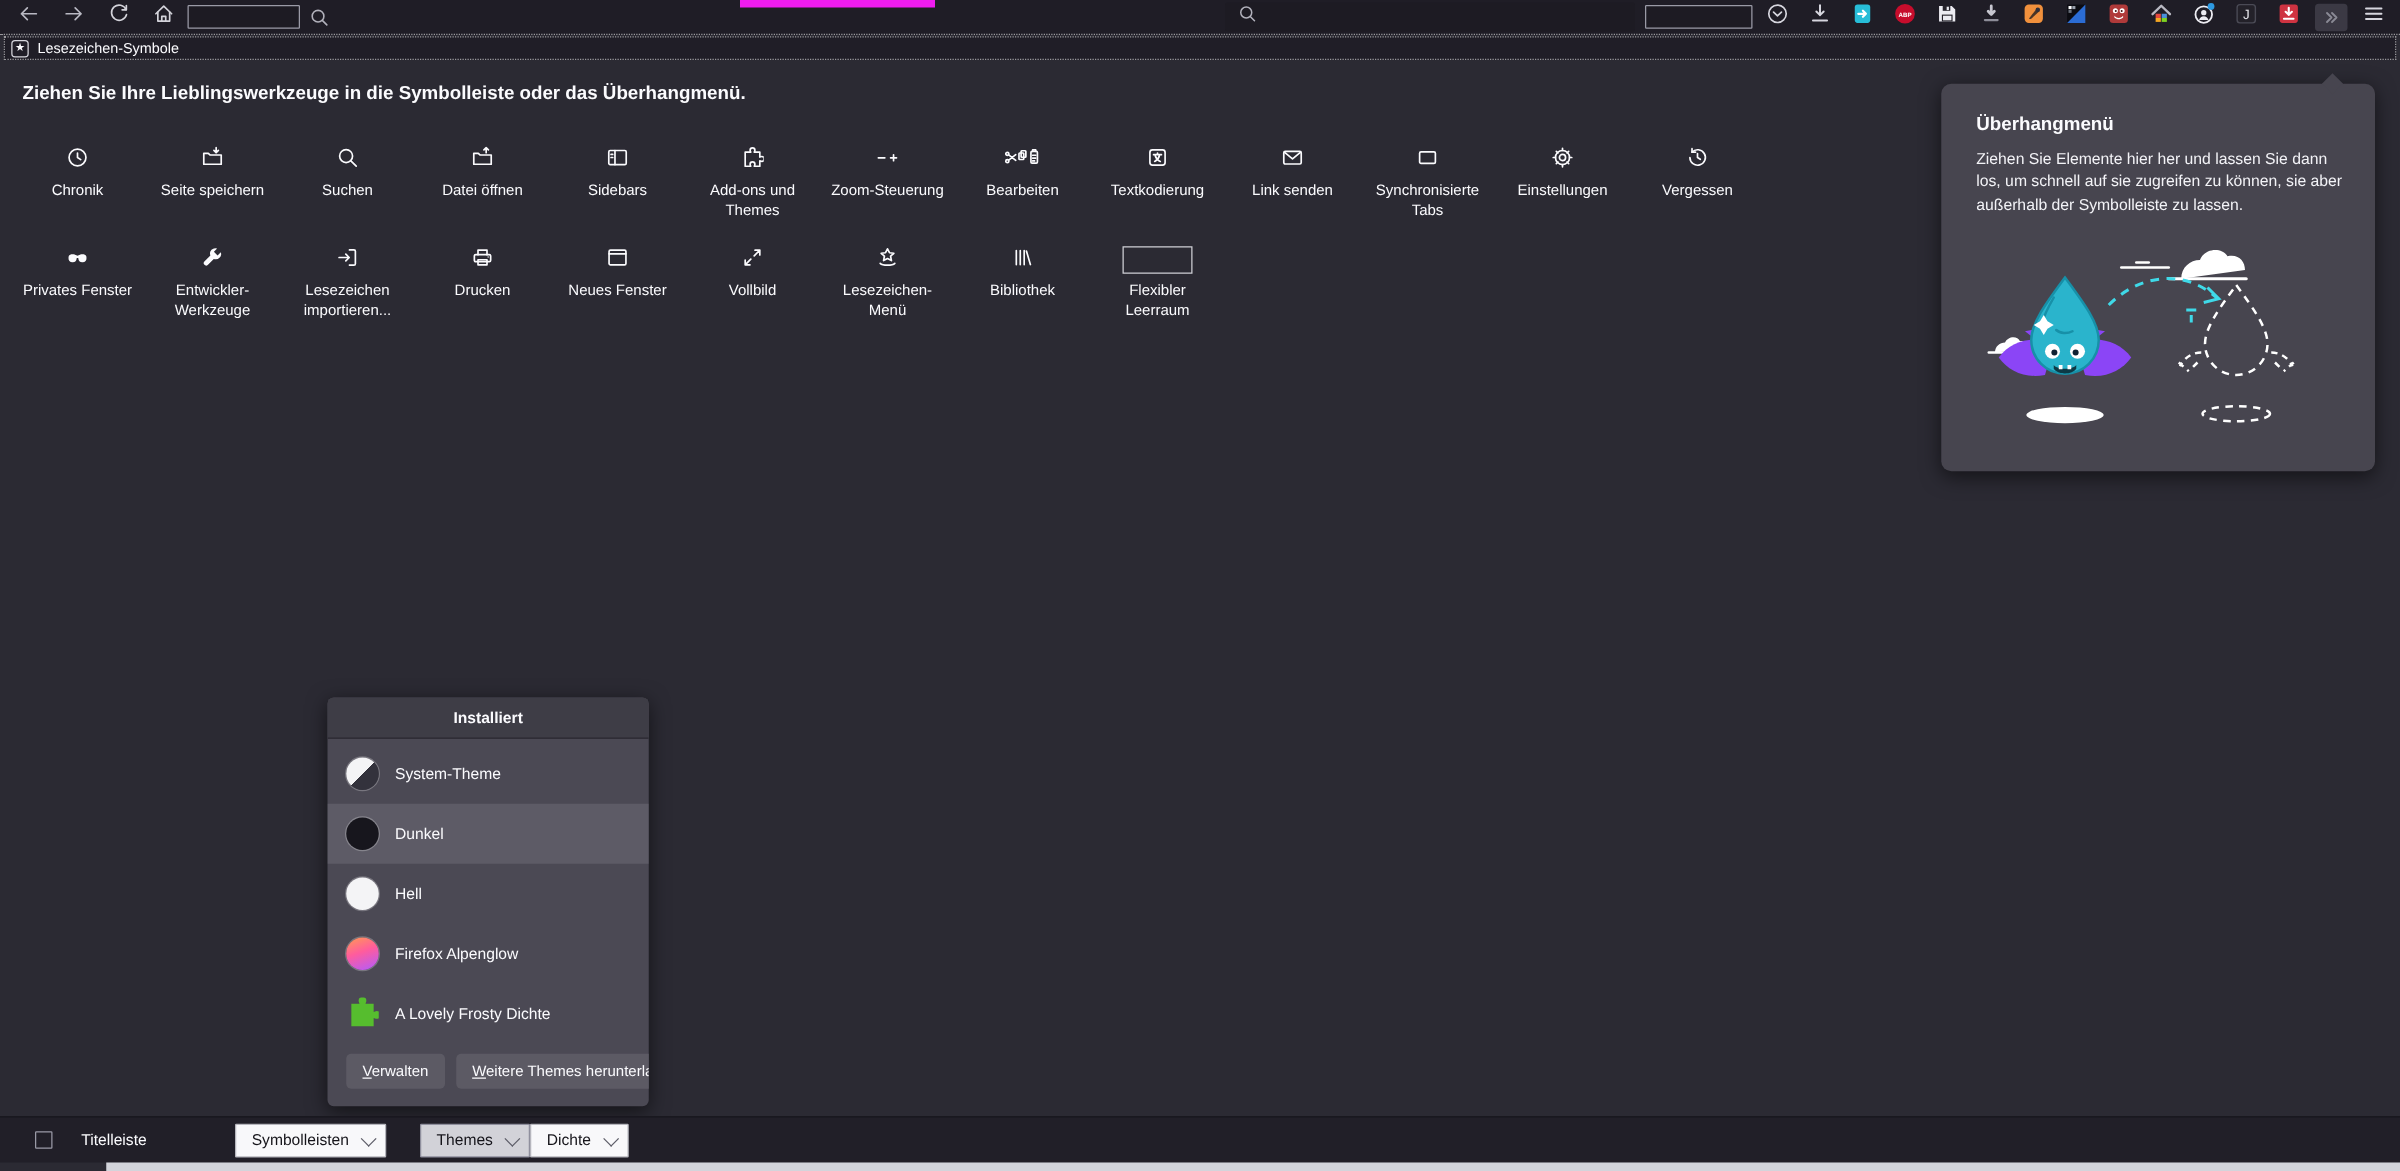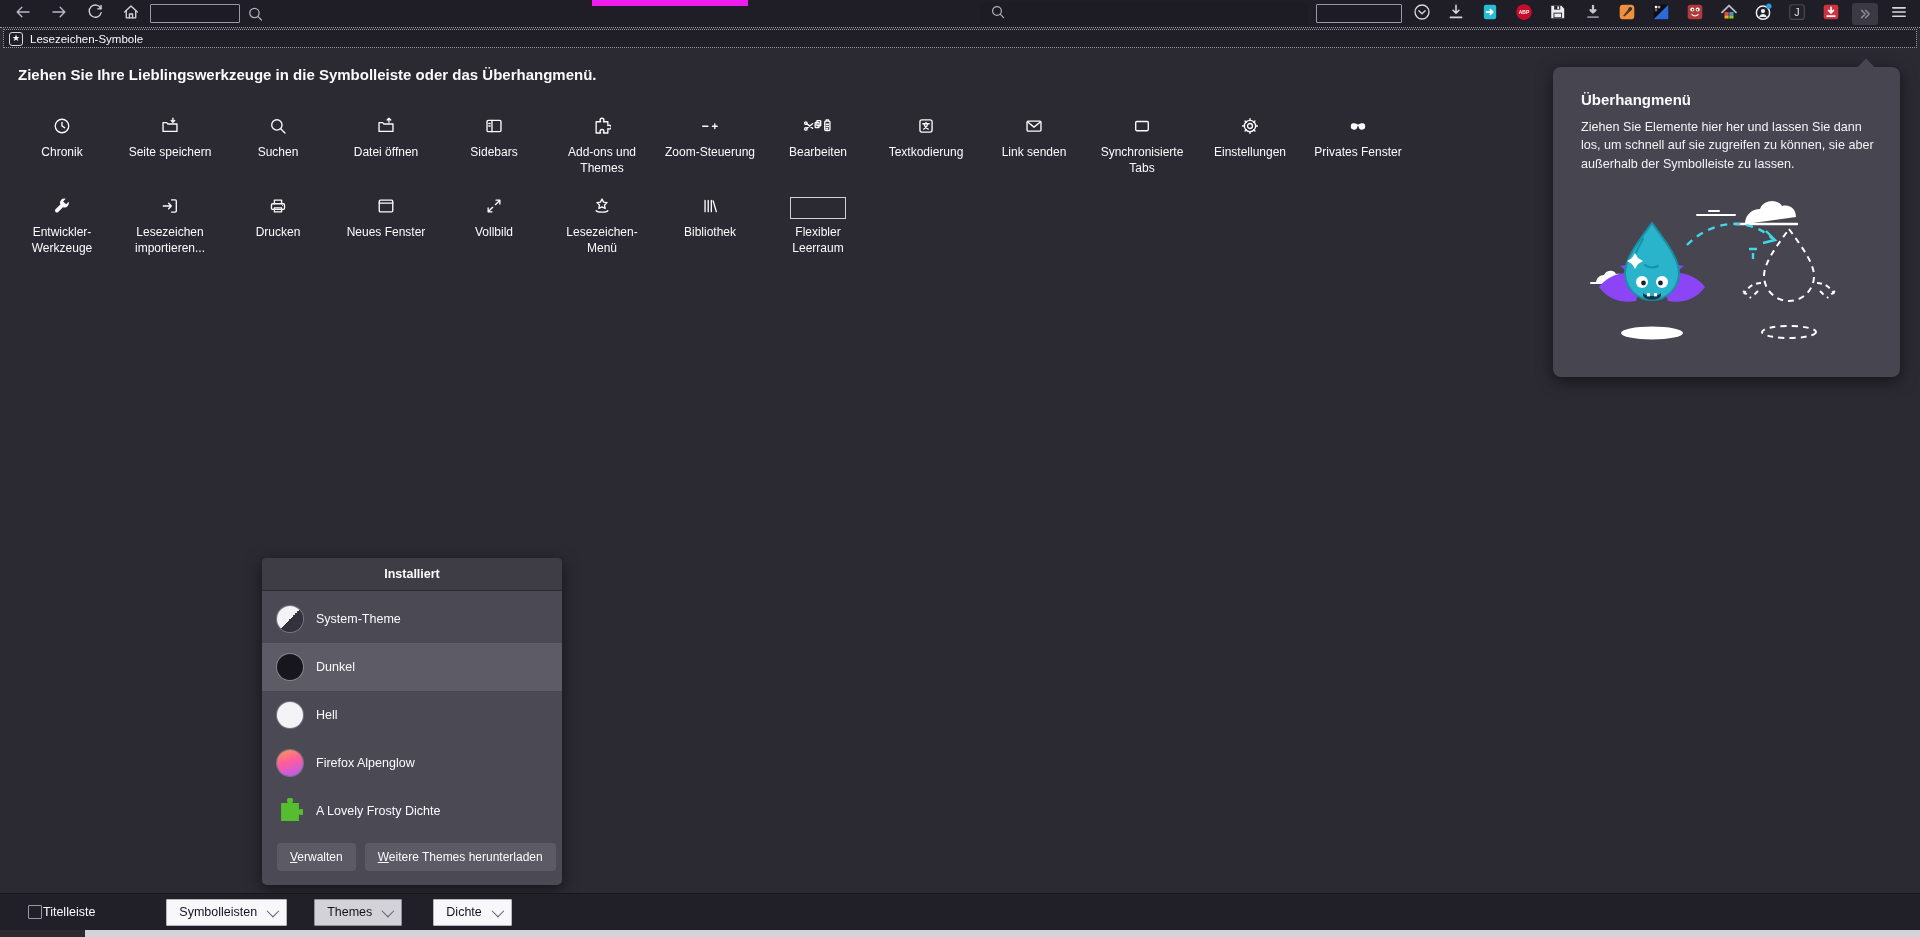--- a/index.html
+++ b/index.html
@@ -34,47 +34,47 @@
   .flex-space-box { width:56px; height:22px; border:1px solid #cfcfd6; margin-top:3px; }
 
   
   .overflow-panel { position:absolute; left:1553px; top:67px; width:347px; height:310px; background:#47454f; border-radius:8px; box-shadow:0 4px 16px rgba(0,0,0,.55); padding:24px 26px 0 28px; }
   .overflow-panel .notch { position:absolute; top:-6px; right:28px; width:12px; height:12px; background:#47454f; transform:rotate(45deg); }
   .overflow-title { font-size:15px; font-weight:bold; margin-bottom:10px; }
   .overflow-desc { font-size:12.6px; line-height:1.45; color:#f3f3f7; width:296px; }
   .overflow-art { position:absolute; left:24px; bottom:18px; }
 
   
-  .theme-panel { position:absolute; left:262px; top:558px; width:300px; height:327px; background:#4b4954; border-radius:5px; box-shadow:0 4px 16px rgba(0,0,0,.55); overflow:hidden; display:flex; flex-direction:column; }
+  .theme-panel { position:absolute; left:262px; top:558px; width:257px; height:327px; background:#4b4954; border-radius:5px; box-shadow:0 4px 16px rgba(0,0,0,.55); overflow:hidden; display:flex; flex-direction:column; }
   .theme-header { height:33px; background:#3e3d46; border-bottom:1px solid #2a2930; display:flex; align-items:center; justify-content:center; font-size:12.5px; font-weight:bold; flex:0 0 auto; }
   .theme-list { flex:1; padding-top:4px; }
   .theme-row { height:48px; display:flex; align-items:center; gap:13px; padding-left:15px; }
   .theme-row.selected { background:#5d5b66; }
   .swatch { width:26px; height:26px; border-radius:50%; box-shadow:0 0 0 1px rgba(255,255,255,.25); flex:0 0 auto; }
   .swatch.half { background:linear-gradient(135deg,#f4f4f6 50%,#33323c 50%); }
   .swatch.light { background:#f4f4f6; }
   .swatch.dark { background:#17161d; }
   .swatch.alpenglow { background:linear-gradient(160deg,#ff9a52 0%,#ff5c9d 45%,#b05bff 100%); }
   .swatch.puzzle { box-shadow:none; border-radius:0; display:flex; align-items:center; justify-content:center; }
   .theme-name { font-size:12.5px; color:#fbfbfe; }
   .theme-actions { display:flex; gap:9px; padding:0 0 14px 15px; flex:0 0 auto; }
   .panel-btn { background:#5c5a64; border:none; color:#fbfbfe; font-size:12px; font-family:"Liberation Sans",sans-serif; padding:7px 13px; border-radius:4px; white-space:nowrap; }
   .panel-btn u { text-decoration:underline; }
 
   
   .footer { position:absolute; left:0; top:893px; width:1920px; height:37px; background:#211f28; border-top:1px solid #17161d; display:flex; align-items:center; }
-  .chk-wrap { display:flex; align-items:flex-start; gap:1px; margin-left:28px; }
+  .chk-wrap { display:flex; align-items:flex-start; gap:23px; margin-left:28px; }
   .chk { width:14px; height:14px; border:1px solid #9a9aa6; background:transparent; border-radius:1px; }
   .chk-label { font-size:12.5px; color:#fbfbfe; }
   .foot-btn { height:27px; display:flex; align-items:center; gap:10px; padding:0 10px 0 12px; background:#f8f8fa; border:1px solid #b6b6bd; color:#15141a; font-size:12.5px; border-radius:1px; }
   .foot-btn.active { background:#d2d2d8; border-color:#8f8f9d; }
   .foot-btn .chev { width:9px; height:9px; border-right:1.6px solid #5b5b66; border-bottom:1.6px solid #5b5b66; transform:rotate(45deg) translateY(-2px); }
   .foot-btn.b1 { margin-left:71px;text-align:center; }
   .foot-btn.b2 { margin-left:27px; }
-  .foot-btn.b3 { margin-left:31px; }
+  .foot-btn.b3 { }
   .bottom-strip { position:absolute; left:85px; top:930px; width:1835px; height:7px; background:#d3d4db; }
 </style>
 </head>
 <body>
 
 <div class="screen">
 
   <div class="tab-indicator"></div>
 
   <header class="toolbar">
@@ -341,20 +341,30 @@
       </div>
       <div class="pal-item">
         <div class="pal-icon">
           <svg width="18" height="18" viewBox="0 0 16 16" fill="none" stroke="#fbfbfe" stroke-width="1.2" stroke-linecap="round" stroke-linejoin="round">
             <circle cx="8" cy="8" r="2.2"></circle>
             <circle cx="8" cy="8" r="5"></circle>
             <path d="M8 1.4V3M8 13v1.6M1.4 8H3M13 8h1.6M3.6 3.6l1.2 1.2M11.2 11.2l1.2 1.2M12.4 3.6l-1.2 1.2M4.8 11.2l-1.2 1.2"></path>
           </svg>
         </div>
         <div class="pal-label">Einstellungen</div>
+      </div>
+      <div class="pal-item">
+        <div class="pal-icon">
+          <svg width="18" height="18" viewBox="0 0 16 16" fill="none" stroke="#fbfbfe" stroke-width="1.2" stroke-linecap="round" stroke-linejoin="round">
+            <path d="M2.6 8a5.5 5.5 0 1 0 1.5-3.8"></path>
+            <path d="M4.1 1.7v2.5h2.5"></path>
+            <path d="M8 5.2V8l2 1.3"></path>
+          </svg>
+        </div>
+        <div class="pal-label">Vergessen</div>
       </div>
       <div class="pal-item">
         <div class="pal-icon">
           <svg width="18" height="18" viewBox="0 0 16 16" fill="none" stroke="#fbfbfe" stroke-width="1.2" stroke-linecap="round" stroke-linejoin="round">
             <path fill="#fbfbfe" stroke="none" d="M1.6 8.3a2.9 2.9 0 0 0 5.8.2c.2-.1.4-.2.6-.2s.4.1.6.2a2.9 2.9 0 0 0 5.8-.2c0-.5-.1-1-.2-1.4-.4-1-1.4-1.3-2.7-1.3-1 0-2 .3-2.7.8-.3.2-.5.3-.8.3s-.5-.1-.8-.3c-.7-.5-1.7-.8-2.7-.8-1.3 0-2.3.3-2.7 1.3-.1.4-.2.9-.2 1.4z"></path>
           </svg>
         </div>
         <div class="pal-label">Privates Fenster</div>
       </div>
       <div class="pal-item">

